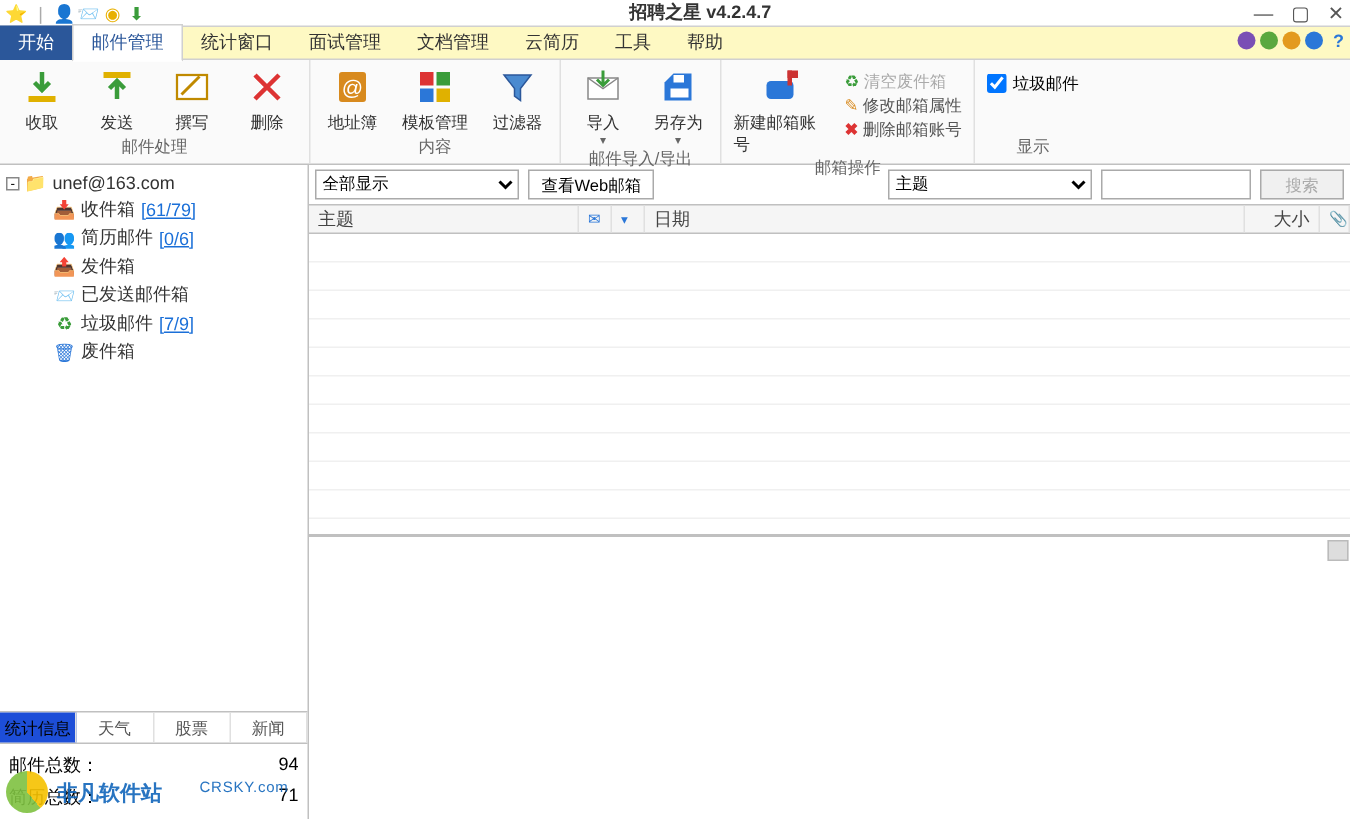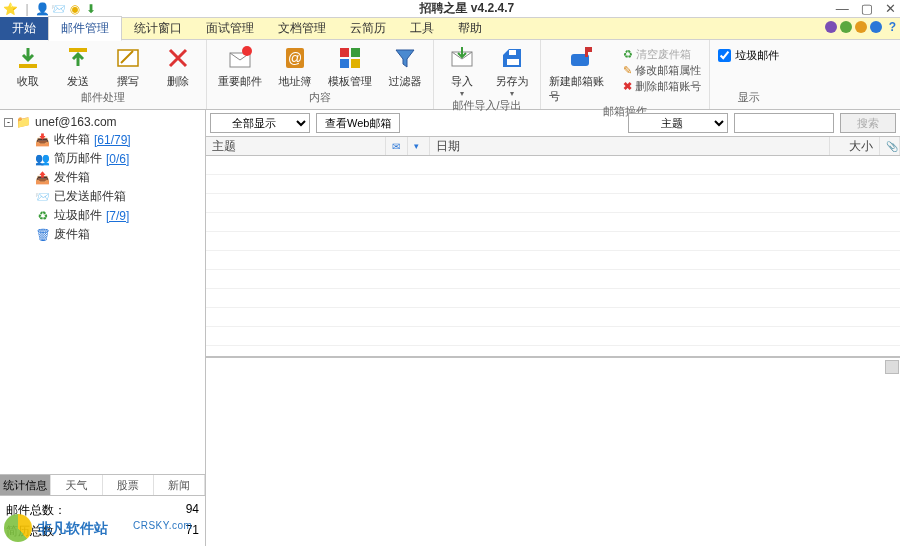--- a/index.html
+++ b/index.html
@@ -34,28 +34,28 @@
 .tree { flex: 1; padding: 4px; overflow: auto; font-size: 12px; }
 .tree-row { display: flex; align-items: center; gap: 4px; padding: 1px 0; cursor: pointer; }
 .tree-row .indent2 { width: 28px; }
 .tree-label { color: #333; }
 .tree-label.bold { font-weight: normal; }
 .tree-count { color: #1a6fd8; text-decoration: underline; }
 .ticon { width: 14px; height: 14px; display: inline-flex; align-items: center; justify-content: center; }
 
 .sidebar-tabs { height: 22px; display: flex; border-top: 1px solid #c0c0c0; border-bottom: 1px solid #c0c0c0; }
 .sidebar-tabs .stab { flex: 1; text-align: center; font-size: 11px; padding-top: 3px; cursor: pointer; border-right: 1px solid #e0e0e0; color: #555; }
-.sidebar-tabs .stab.active { background: #a3a3a3; color: #000; }
+.sidebar-tabs .stab.active { background: #1d4ed8; color: #000; }
 .stats { padding: 4px 6px; font-size: 12px; }
 .stats-row { display: flex; justify-content: space-between; padding: 2px 0; }
 
 .main { flex: 1; display: flex; flex-direction: column; }
 .filterbar { height: 26px; display: flex; align-items: center; gap: 6px; padding: 0 4px; }
 .filterbar select, .filterbar input[type=text], .filterbar button { font-size: 11px; height: 20px; border: 1px solid #aaa; background: #fff; }
-.filterbar select { width: 100px; text-align: center; }
+.filterbar select { width: 136px; }
 .filterbar button { padding: 0 8px; cursor: pointer; }
 .filterbar .spacer { flex: 1; }
 .filterbar input[type=text] { width: 100px; padding: 0 4px; }
 .filterbar button.search { width: 56px; background: #f0f0f0; }
 
 .gridhead { height: 20px; display: flex; background: #f5f5f5; border-top: 1px solid #c0c0c0; border-bottom: 1px solid #c0c0c0; font-size: 12px; color: #444; }
 .gridhead .col { padding: 2px 6px; border-right: 1px solid #e0e0e0; display: flex; align-items: center; }
 .gridbody { height: 200px; overflow: auto; background: #fff; }
 .gridbody .row { height: 19px; border-bottom: 1px solid #f0f0f0; }
 .preview { flex: 1; border-top: 2px solid #c0c0c0; background: #fff; position: relative; }
@@ -144,30 +144,20 @@
             </svg>
           </span>
           <span>删除</span>
         </div>
     </div>
     <div class="gname">邮件处理</div>
   </div>
 
   <div class="ribbon-group">
     <div class="tools">
-      <div class="ribbon-btn" style="width:50px">
-          <span class="ricon">
-            <svg width="26" height="26">
-              <rect x="3" y="8" width="20" height="14" fill="#fff" stroke="#888"></rect>
-              <path d="M3 8l10 7 10-7" stroke="#888" fill="none"></path>
-              <circle cx="20" cy="6" r="5" fill="#e33"></circle>
-            </svg>
-          </span>
-          <span>重要邮件</span>
-        </div>
       <div class="ribbon-btn">
           <span class="ricon">
             <svg width="26" height="26">
               <rect x="4" y="3" width="18" height="20" rx="2" fill="#d88a1e"></rect>
               <text x="13" y="18" text-anchor="middle" fill="#fff" font-size="14">@</text>
             </svg>
           </span>
           <span>地址簿</span>
         </div>
       <div class="ribbon-btn" style="width:50px">

